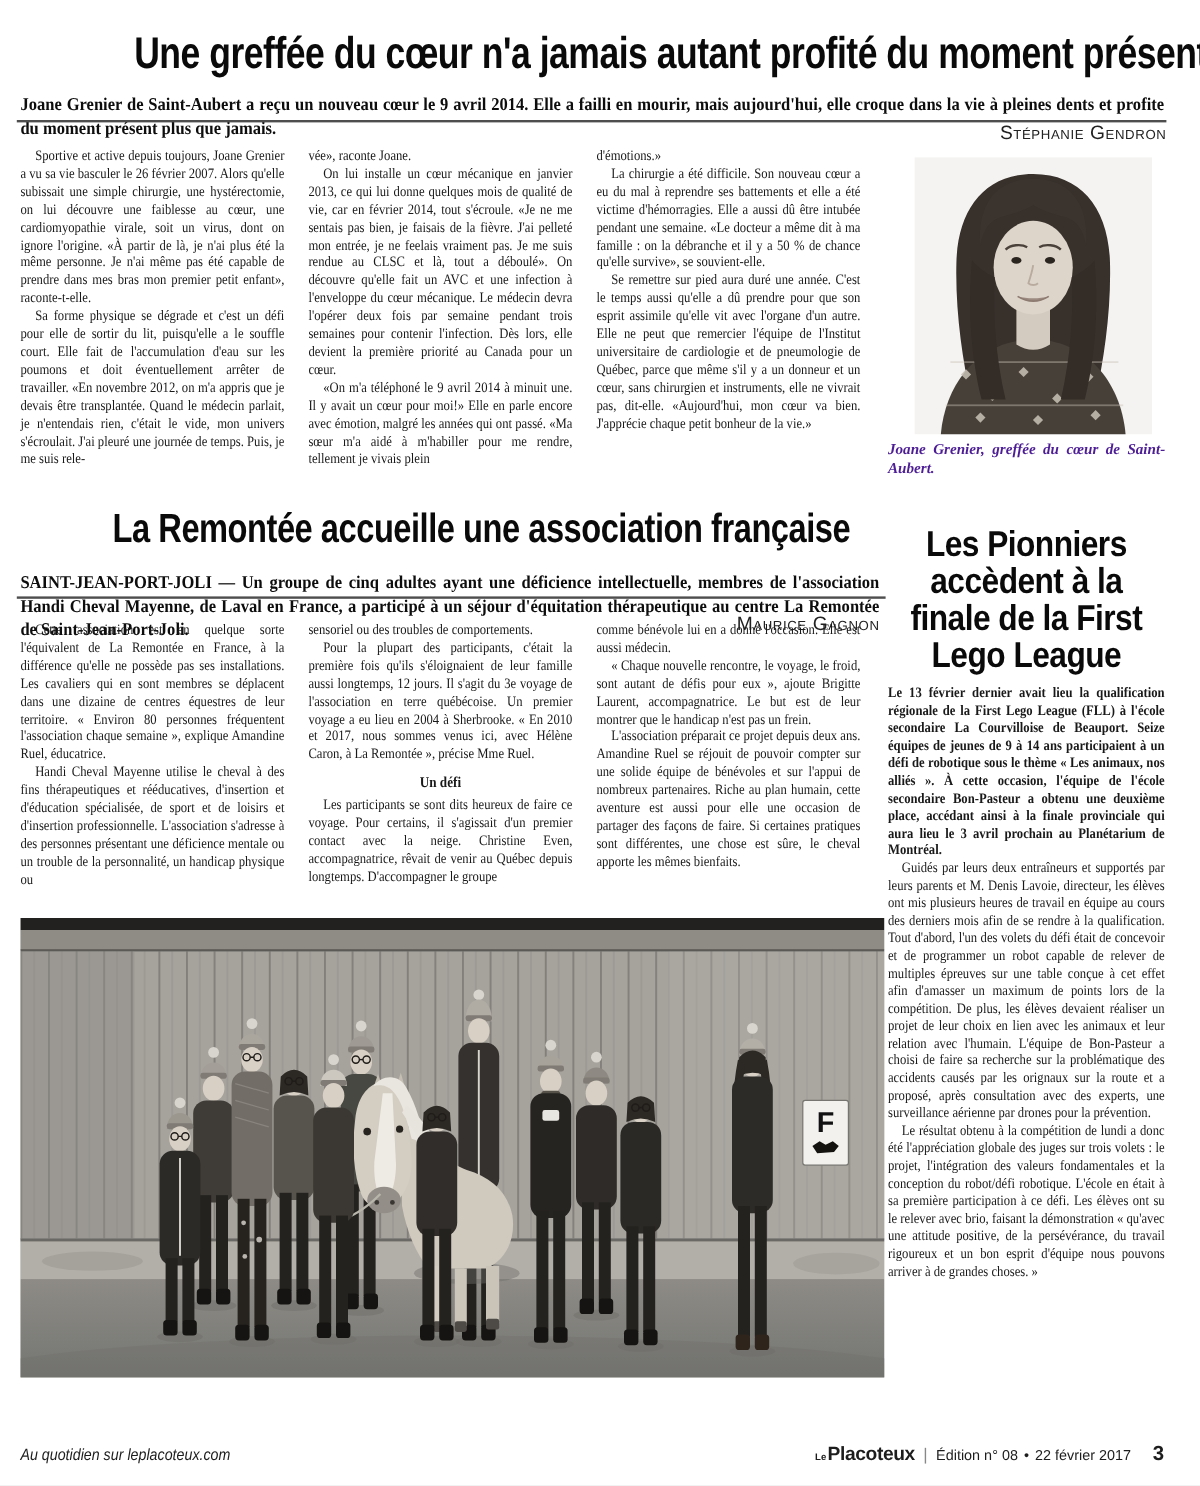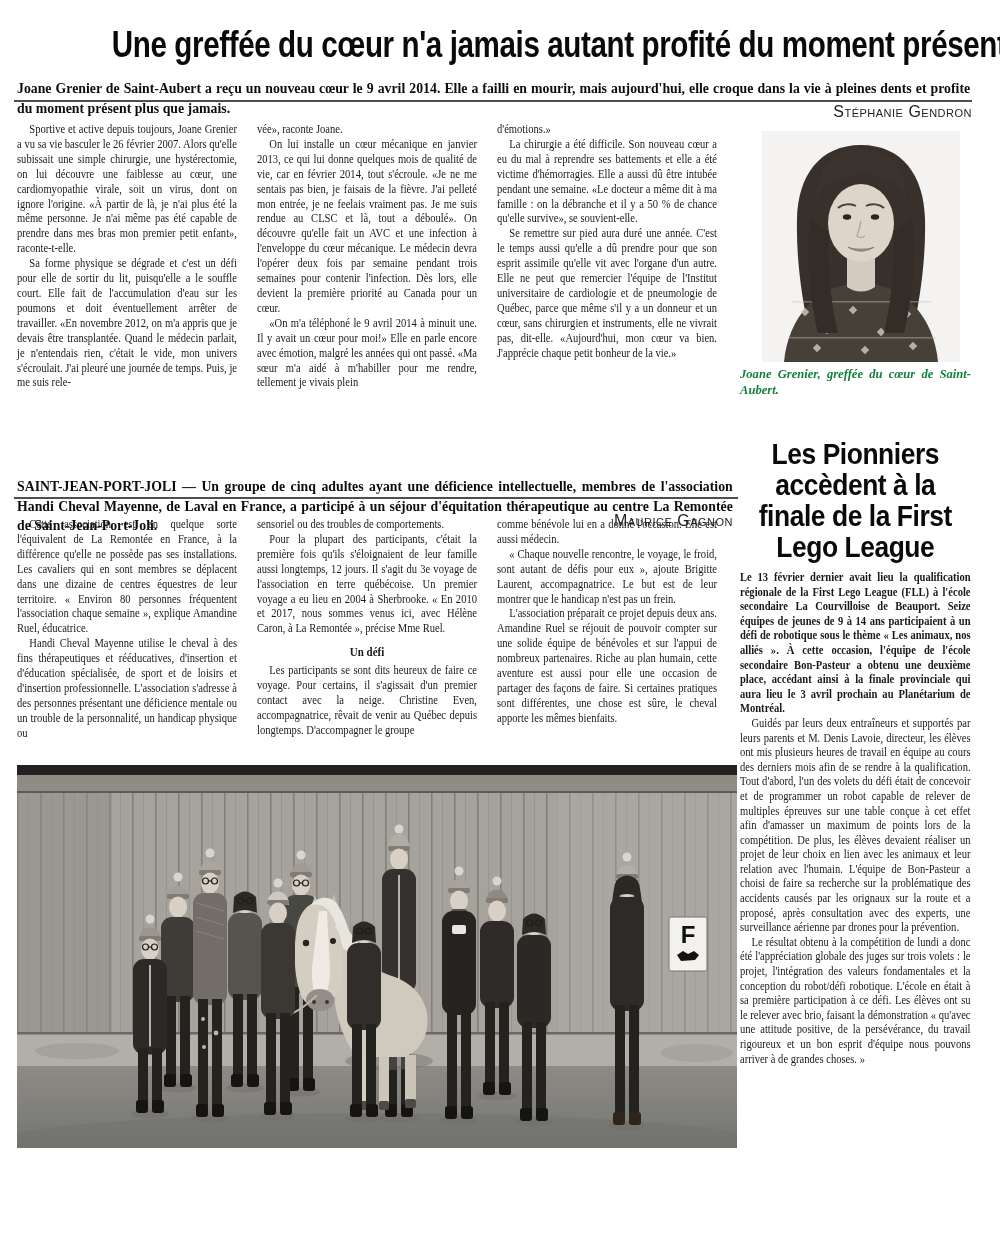--- a/index.html
+++ b/index.html
@@ -28,21 +28,21 @@
   .acol{position:absolute;width:250px;transform:scaleX(.88);transform-origin:0 0;
         font-size:12px;line-height:14.9px;text-align:justify;color:#191919;}
   .acol p{margin:0;text-indent:14px;}
   .acol p.cont{text-indent:0;}
   .c1a{left:17px;top:122px;} .c1b{left:257px;top:122px;} .c1c{left:497px;top:122px;}
   .c2a{left:17px;top:517px;} .c2b{left:257px;top:517px;} .c2c{left:497px;top:517px;}
   .subhead{font-weight:700;text-align:center;font-size:12.5px;margin:9px 0 3px;text-indent:0;}
   
   .photo1{position:absolute;left:762px;top:131px;width:198px;height:231px;}
   .photo2{position:absolute;left:17px;top:765px;width:720px;height:383px;}
-  .caption{position:absolute;font-weight:700;font-style:italic;font-size:12.6px;line-height:16px;text-align:justify;color:#15803d;}
+  .caption{position:absolute;font-weight:700;font-style:italic;font-size:12.6px;line-height:16px;text-align:justify;color:#4c1d95;}
   .cap1{left:740px;top:366px;width:231px;}
   .cap2{left:17px;top:1154px;width:722px;}
   
   .a3{position:absolute;left:740px;top:438px;width:262px;transform:scaleX(.88);transform-origin:0 0;}
   .a3-hl{text-align:center;margin-bottom:8px;}
   .hl3-line{font-family:"Liberation Sans","DejaVu Sans",sans-serif;font-weight:700;font-size:30px;
             line-height:31px;color:#0a0a0a;letter-spacing:-.5px;}
   .a3-body{font-size:12px;line-height:14.6px;text-align:justify;color:#191919;}
   .a3-body p{margin:0;text-indent:13px;}
   .a3-body p.lead{font-weight:700;text-indent:0;}
@@ -116,20 +116,23 @@
         <ellipse cx="85" cy="86" rx="4.2" ry="2.8"></ellipse>
         <ellipse cx="113" cy="86" rx="4.2" ry="2.8"></ellipse>
       </g>
       <path d="M99 90 C 98 96 96 102 95 105 C 97 107 101 107 103 105" stroke="#b9ac9f" stroke-width="1.6" fill="none"></path>
       <path d="M86 116 C 94 121 104 121 112 116 C 104 118 94 118 86 116 Z" fill="#9c8a80"></path>
       <path d="M86 116 Q 99 124 112 116" stroke="#8d7b71" stroke-width="1.4" fill="none"></path>
     </svg>
   </div>
   <div class="caption cap1">Joane Grenier, greffée du cœur de Saint-Aubert.</div>
 
+  <div class="hl-wrap hl2">
+    <span class="hl-span">La Remontée accueille une association française</span>
+  </div>
   <p class="deck deck2">SAINT-JEAN-PORT-JOLI — Un groupe de cinq adultes ayant une déficience intellectuelle, membres de l'association Handi Cheval Mayenne, de Laval en France, a participé à un séjour d'équitation thérapeutique au centre La Remontée de Saint-Jean-Port-Joli.</p>
   <div class="rule rule2"></div>
   <div class="byline byline2">Maurice Gagnon</div>
 
   <div class="acol c2a">
       <p>Cette association est en quelque sorte l'équivalent de La Remontée en France, à la différence qu'elle ne possède pas ses installations. Les cavaliers qui en sont membres se déplacent dans une dizaine de centres équestres de leur territoire. « Environ 80 personnes fréquentent l'association chaque semaine », explique Amandine Ruel, éducatrice.</p>
       <p>Handi Cheval Mayenne utilise le cheval à des fins thérapeutiques et rééducatives, d'insertion et d'éducation spécialisée, de sport et de loisirs et d'insertion professionnelle. L'association s'adresse à des personnes présentant une déficience mentale ou un trouble de la personnalité, un handicap physique ou</p>
     </div>
   <div class="acol c2b">
       <p class="cont">sensoriel ou des troubles de comportements.</p>
@@ -390,14 +393,26 @@
         <div class="hl3-line">finale de la First</div>
         <div class="hl3-line">Lego League</div>
       </div>
     <div class="a3-body" id="a3Body">
         <p class="lead">Le 13 février dernier avait lieu la qualification régionale de la First Lego League (FLL) à l'école secondaire La Courvilloise de Beauport. Seize équipes de jeunes de 9 à 14 ans participaient à un défi de robotique sous le thème « Les animaux, nos alliés ». À cette occasion, l'équipe de l'école secondaire Bon-Pasteur a obtenu une deuxième place, accédant ainsi à la finale provinciale qui aura lieu le 3 avril prochain au Planétarium de Montréal.</p>
         <p>Guidés par leurs deux entraîneurs et supportés par leurs parents et M. Denis Lavoie, directeur, les élèves ont mis plusieurs heures de travail en équipe au cours des derniers mois afin de se rendre à la qualification. Tout d'abord, l'un des volets du défi était de concevoir et de programmer un robot capable de relever de multiples épreuves sur une table conçue à cet effet afin d'amasser un maximum de points lors de la compétition. De plus, les élèves devaient réaliser un projet de leur choix en lien avec les animaux et leur relation avec l'humain. L'équipe de Bon-Pasteur a choisi de faire sa recherche sur la problématique des accidents causés par les orignaux sur la route et a proposé, après consultation avec des experts, une surveillance aérienne par drones pour la prévention.</p>
         <p>Le résultat obtenu à la compétition de lundi a donc été l'appréciation globale des juges sur trois volets : le projet, l'intégration des valeurs fondamentales et la conception du robot/défi robotique. L'école en était à sa première participation à ce défi. Les élèves ont su le relever avec brio, faisant la démonstration « qu'avec une attitude positive, de la persévérance, du travail rigoureux et un bon esprit d'équipe nous pouvons arriver à de grandes choses. »</p>
       </div>
   </div>
 
+  <div class="footer">
+    <span class="foot-left">Au quotidien sur leplacoteux.com</span>
+    <span class="foot-right">
+      <span class="foot-le">Le</span>
+      <span class="foot-brand">Placoteux</span>
+      <span class="foot-sep">|</span>
+      <span class="foot-ed">Édition n° 08</span>
+      <span class="foot-bullet">•</span>
+      <span class="foot-date">22 février 2017</span>
+      <span class="foot-page">3</span>
+    </span>
+  </div>
 
 </div>
 
 </body></html>

